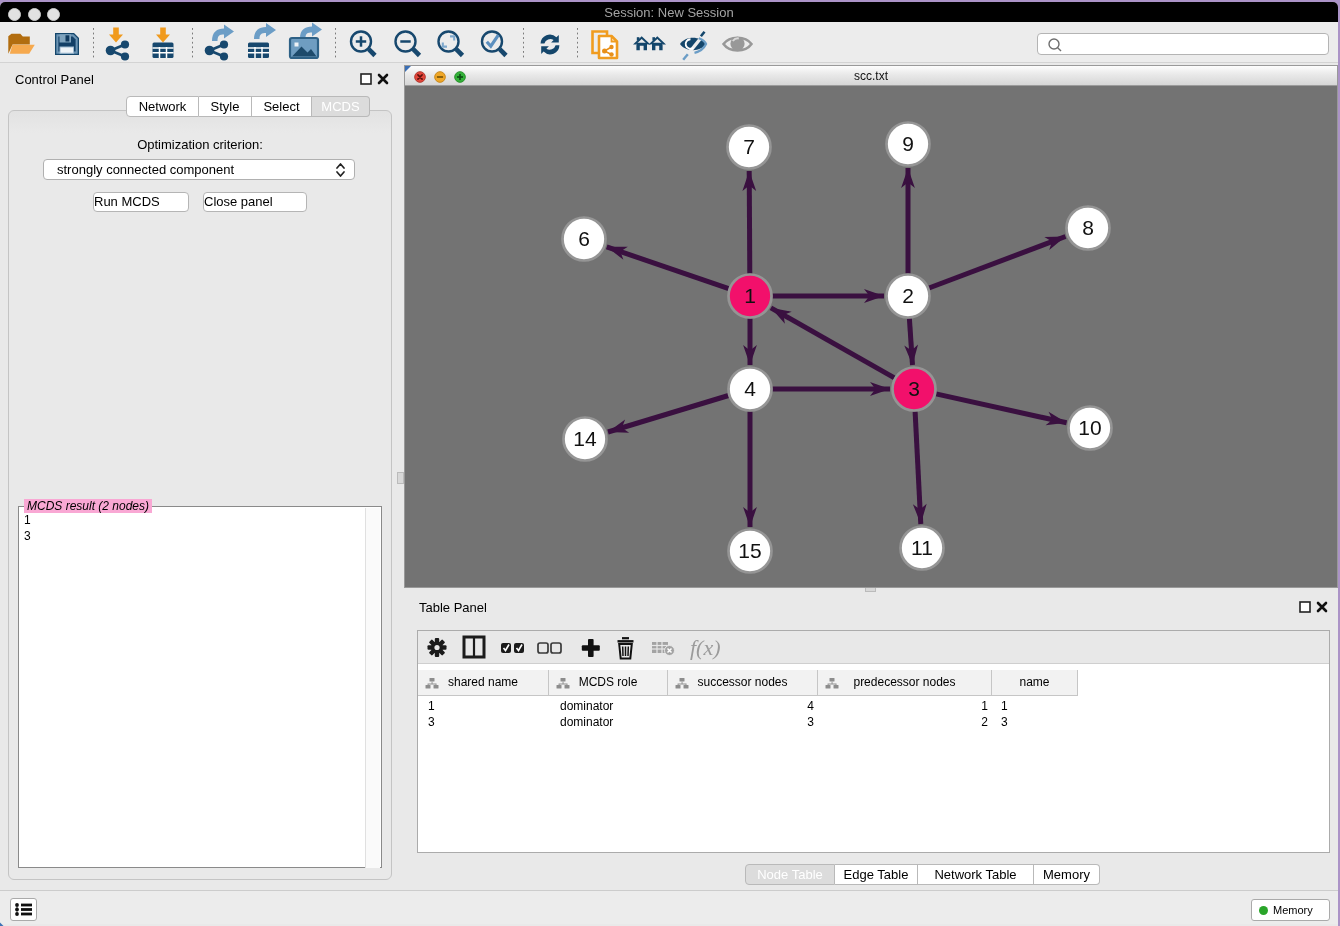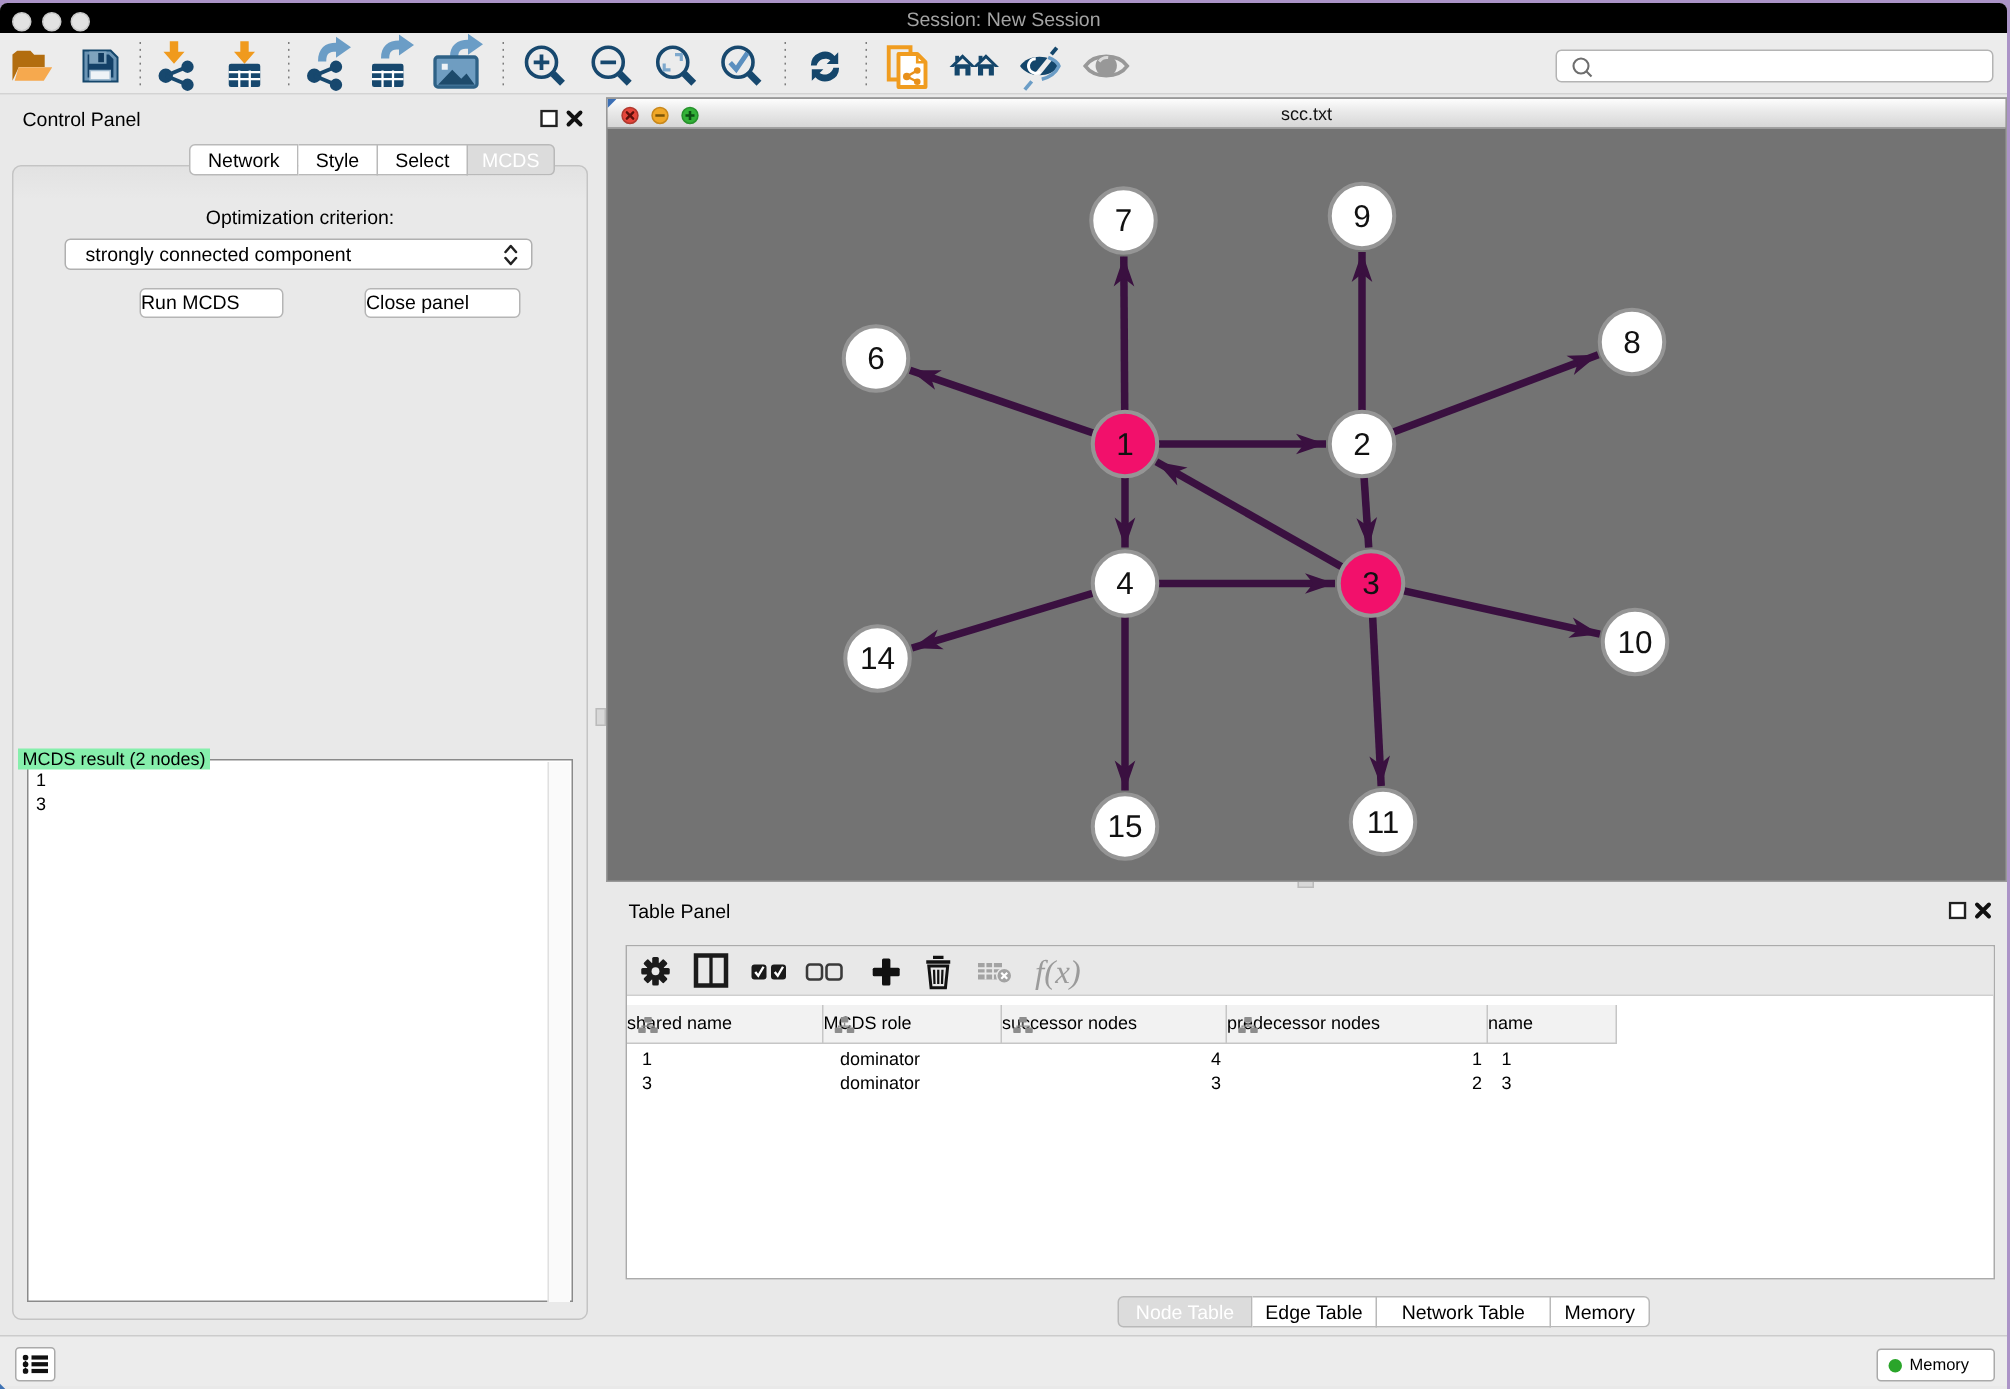--- a/index.html
+++ b/index.html
@@ -23,34 +23,34 @@
 #cp-pane { position:absolute; left:8px; top:108px; width:384px; height:770px; border:1px solid #c4c4c4; border-radius:6px; background:linear-gradient(#e2e2e2, #e9e9e9 22px); }
 .tabrow { position:absolute; display:flex;padding-left:48px; }
 .tab { height:21px; line-height:20px; font-size:13px; text-align:center; background:#fff; border:1px solid #b9b9b9; border-left:none; padding:0 10px; color:#000; }
 .tab.first { border-left:1px solid #b9b9b9; border-radius:4px 0 0 4px; }
 .tab.last { border-radius:0 4px 4px 0; }
 .tab.sel { background:#dcdcdc; color:#fff; }
 #optlabel { position:absolute; left:0; top:135px; width:400px; text-align:center; font-size:13px; }
 #dropdown { position:absolute; left:43px; top:157px; width:312px; height:21px; background:#fff; border:1px solid #b0b0b0; border-radius:4px; font-size:13px; line-height:19px; padding-left:13px; }
 .btn { position:absolute; height:20px; background:#fff; border:1px solid #b5b5b5; border-radius:4px; font-size:13px; line-height:18px; }
 #mcdsbox { position:absolute; left:18px; top:504px; width:364px; height:362px; border:1px solid #8a8a8a; background:#fff; }
-#mcdslabel { position:absolute; left:12px; top:497px; background:#86efac; font-size:12px; padding:0 3px; }
+#mcdslabel { position:absolute; left:24px; top:497px; background:#f9a8d4; font-size:12px; padding:0 3px;font-style:italic; }
 #mcdstext { position:absolute; left:24px; top:510px; font-size:12px; line-height:16px; color:#000; }
 #mcdssb { position:absolute; right:1px; top:1px; width:15px; height:360px; background:#fafafa; border-left:1px solid #e0e0e0; }
 
 #netwin { position:absolute; left:404px; top:63px; width:934px; height:523px; border:1px solid #999; background:#737373; }
 #nettitle { position:absolute; left:0; top:0; width:100%; height:20px;
   background:linear-gradient(#fdfdfd,#e9e9e9 45%,#d6d6d6); border-bottom:1px solid #9b9b9b; }
 #nettext { position:absolute; top:3px; left:0; width:100%; text-align:center; font-size:12px; color:#111; }
 
 #tp-title { position:absolute; left:419px; top:598px; font-size:13px; color:#000; }
 #tp-pane { position:absolute; left:417px; top:628px; width:913px; height:223px; background:#fff; border:1px solid #ababab; }
 #tp-toolbar { position:absolute; left:0; top:0; width:100%; height:33px; background:#e8e8e8; border-bottom:1px solid #cfcfcf; }
 #thead { position:absolute; left:0px; top:39px; height:26px; width:660px; background:#f2f2f2; border-bottom:1px solid #c6c6c6; display:flex; }
-.th { position:relative; height:26px; border-right:1px solid #c6c6c6; font-size:12px; line-height:25px; color:#000; }
+.th { position:relative; height:26px; border-right:1px solid #c6c6c6; font-size:12px; text-align:center; line-height:25px; color:#000; }
 .hicon { position:absolute; left:7px; top:8px; }
 .trow { position:absolute; font-size:12px; color:#000; height:16px; }
 .cell { position:absolute; }
 
 #btabs { position:absolute; left:697px; top:862px; display:flex;align-items:flex-end; }
 
 #statusbar { position:absolute; left:0; top:888px; width:100%; height:34px; background:#ececec; border-top:1px solid #cccccc; }
 #listbtn { position:absolute; left:10px; top:7px; width:27px; height:23px; background:#fff; border:1px solid #aaa; border-radius:3px; }
 #membtn { position:absolute; right:8px; top:8px; width:79px; height:22px; background:#fff; border:1px solid #aaa; border-radius:3px; font-size:11px; }
 </style>
@@ -223,21 +223,21 @@
     <div class="tab" style="width:60px;padding:0;">Select</div>
     <div class="tab sel last" style="width:58px;padding:0;">MCDS</div>
   </div>
   <div id="optlabel">Optimization criterion:</div>
   <div id="dropdown">strongly connected component
     <svg width="11" height="16" viewBox="0 0 11 16" style="position:absolute;right:8px;top:2px;">
         <path d="M2 6 L5.5 2 L9 6 M2 10 L5.5 14 L9 10" fill="none" stroke="#222" stroke-width="1.7" stroke-linecap="round" stroke-linejoin="round"></path>
       </svg>
   </div>
   <div class="btn" style="left:93px;top:190px;width:96px;">Run MCDS</div>
-  <div class="btn" style="left:203px;top:190px;width:104px;margin-left:40px;">Close panel</div>
+  <div class="btn" style="left:203px;top:190px;width:104px;">Close panel</div>
   <div id="mcdsbox">
       <div id="mcdssb"></div>
     </div>
   <div id="mcdslabel">MCDS result (2 nodes)</div>
   <div id="mcdstext">1<br>3</div>
 
   <div class="abs" style="left:397px;top:470px;width:7px;height:12px;background:#d8d8d8;border:1px solid #bbb;"></div>
   <div class="abs" style="left:865px;top:584px;width:11px;height:6px;background:#d8d8d8;border:1px solid #bbb;"></div>
 
   <div id="netwin">

